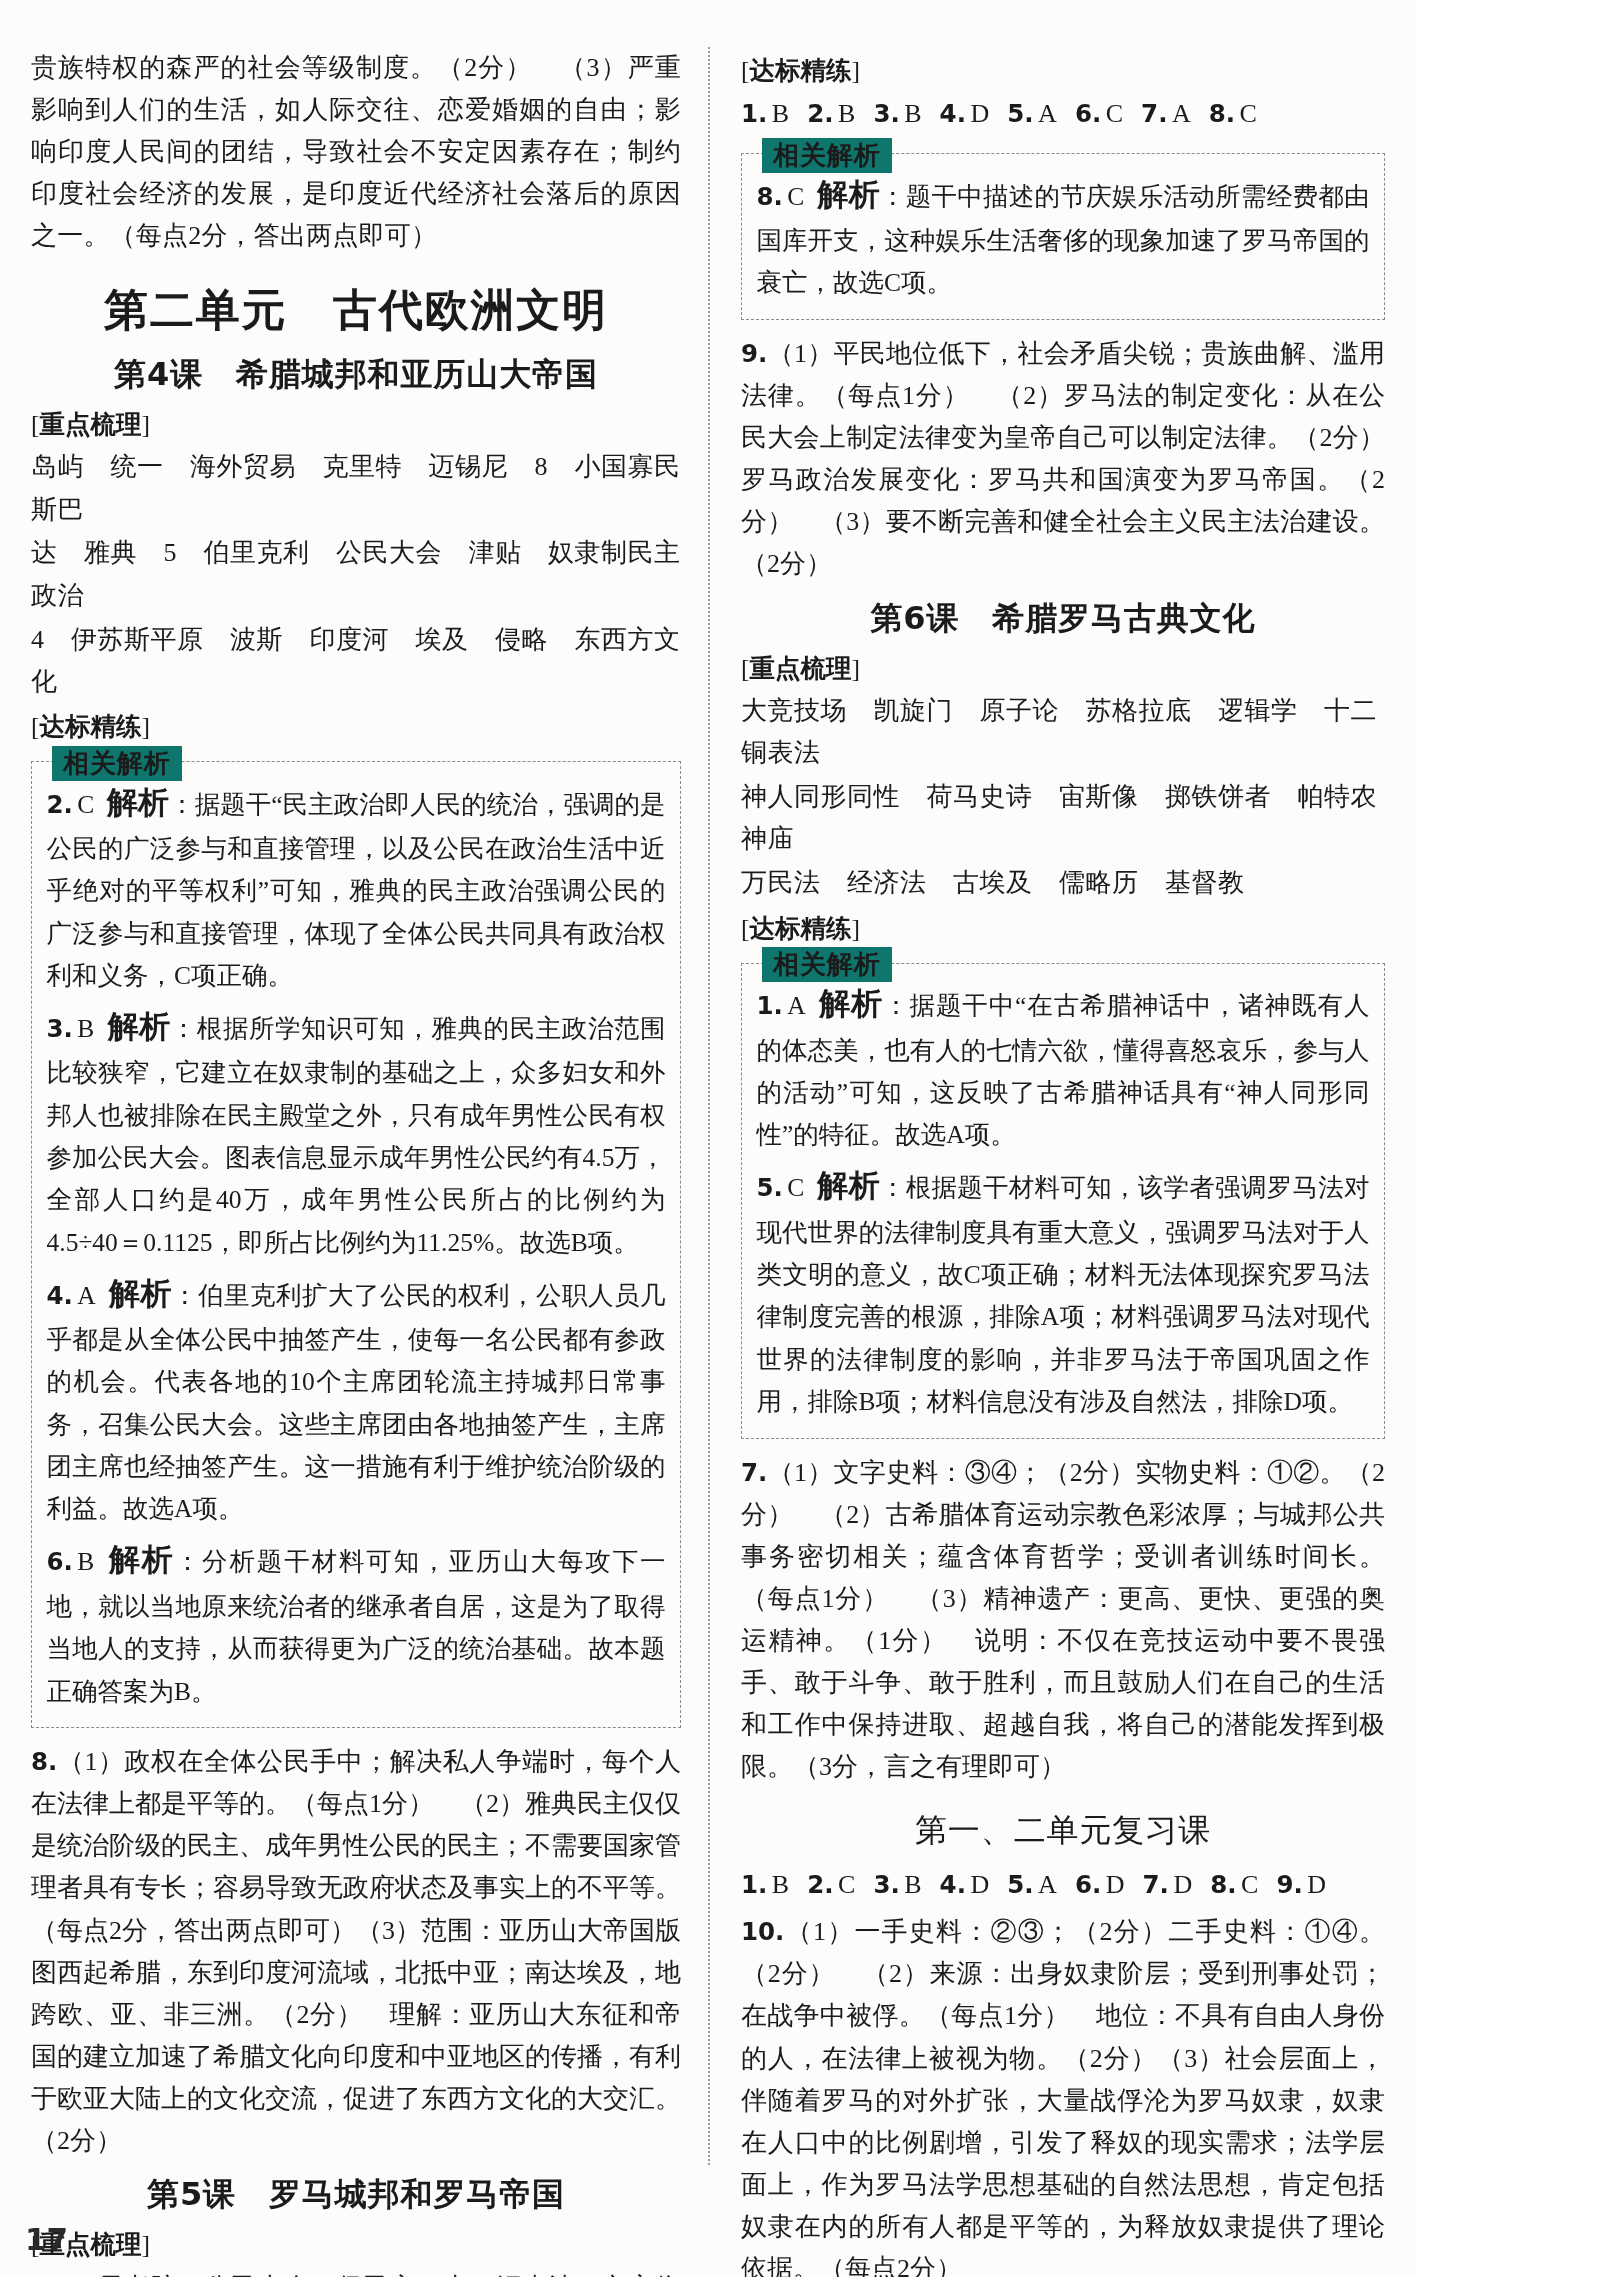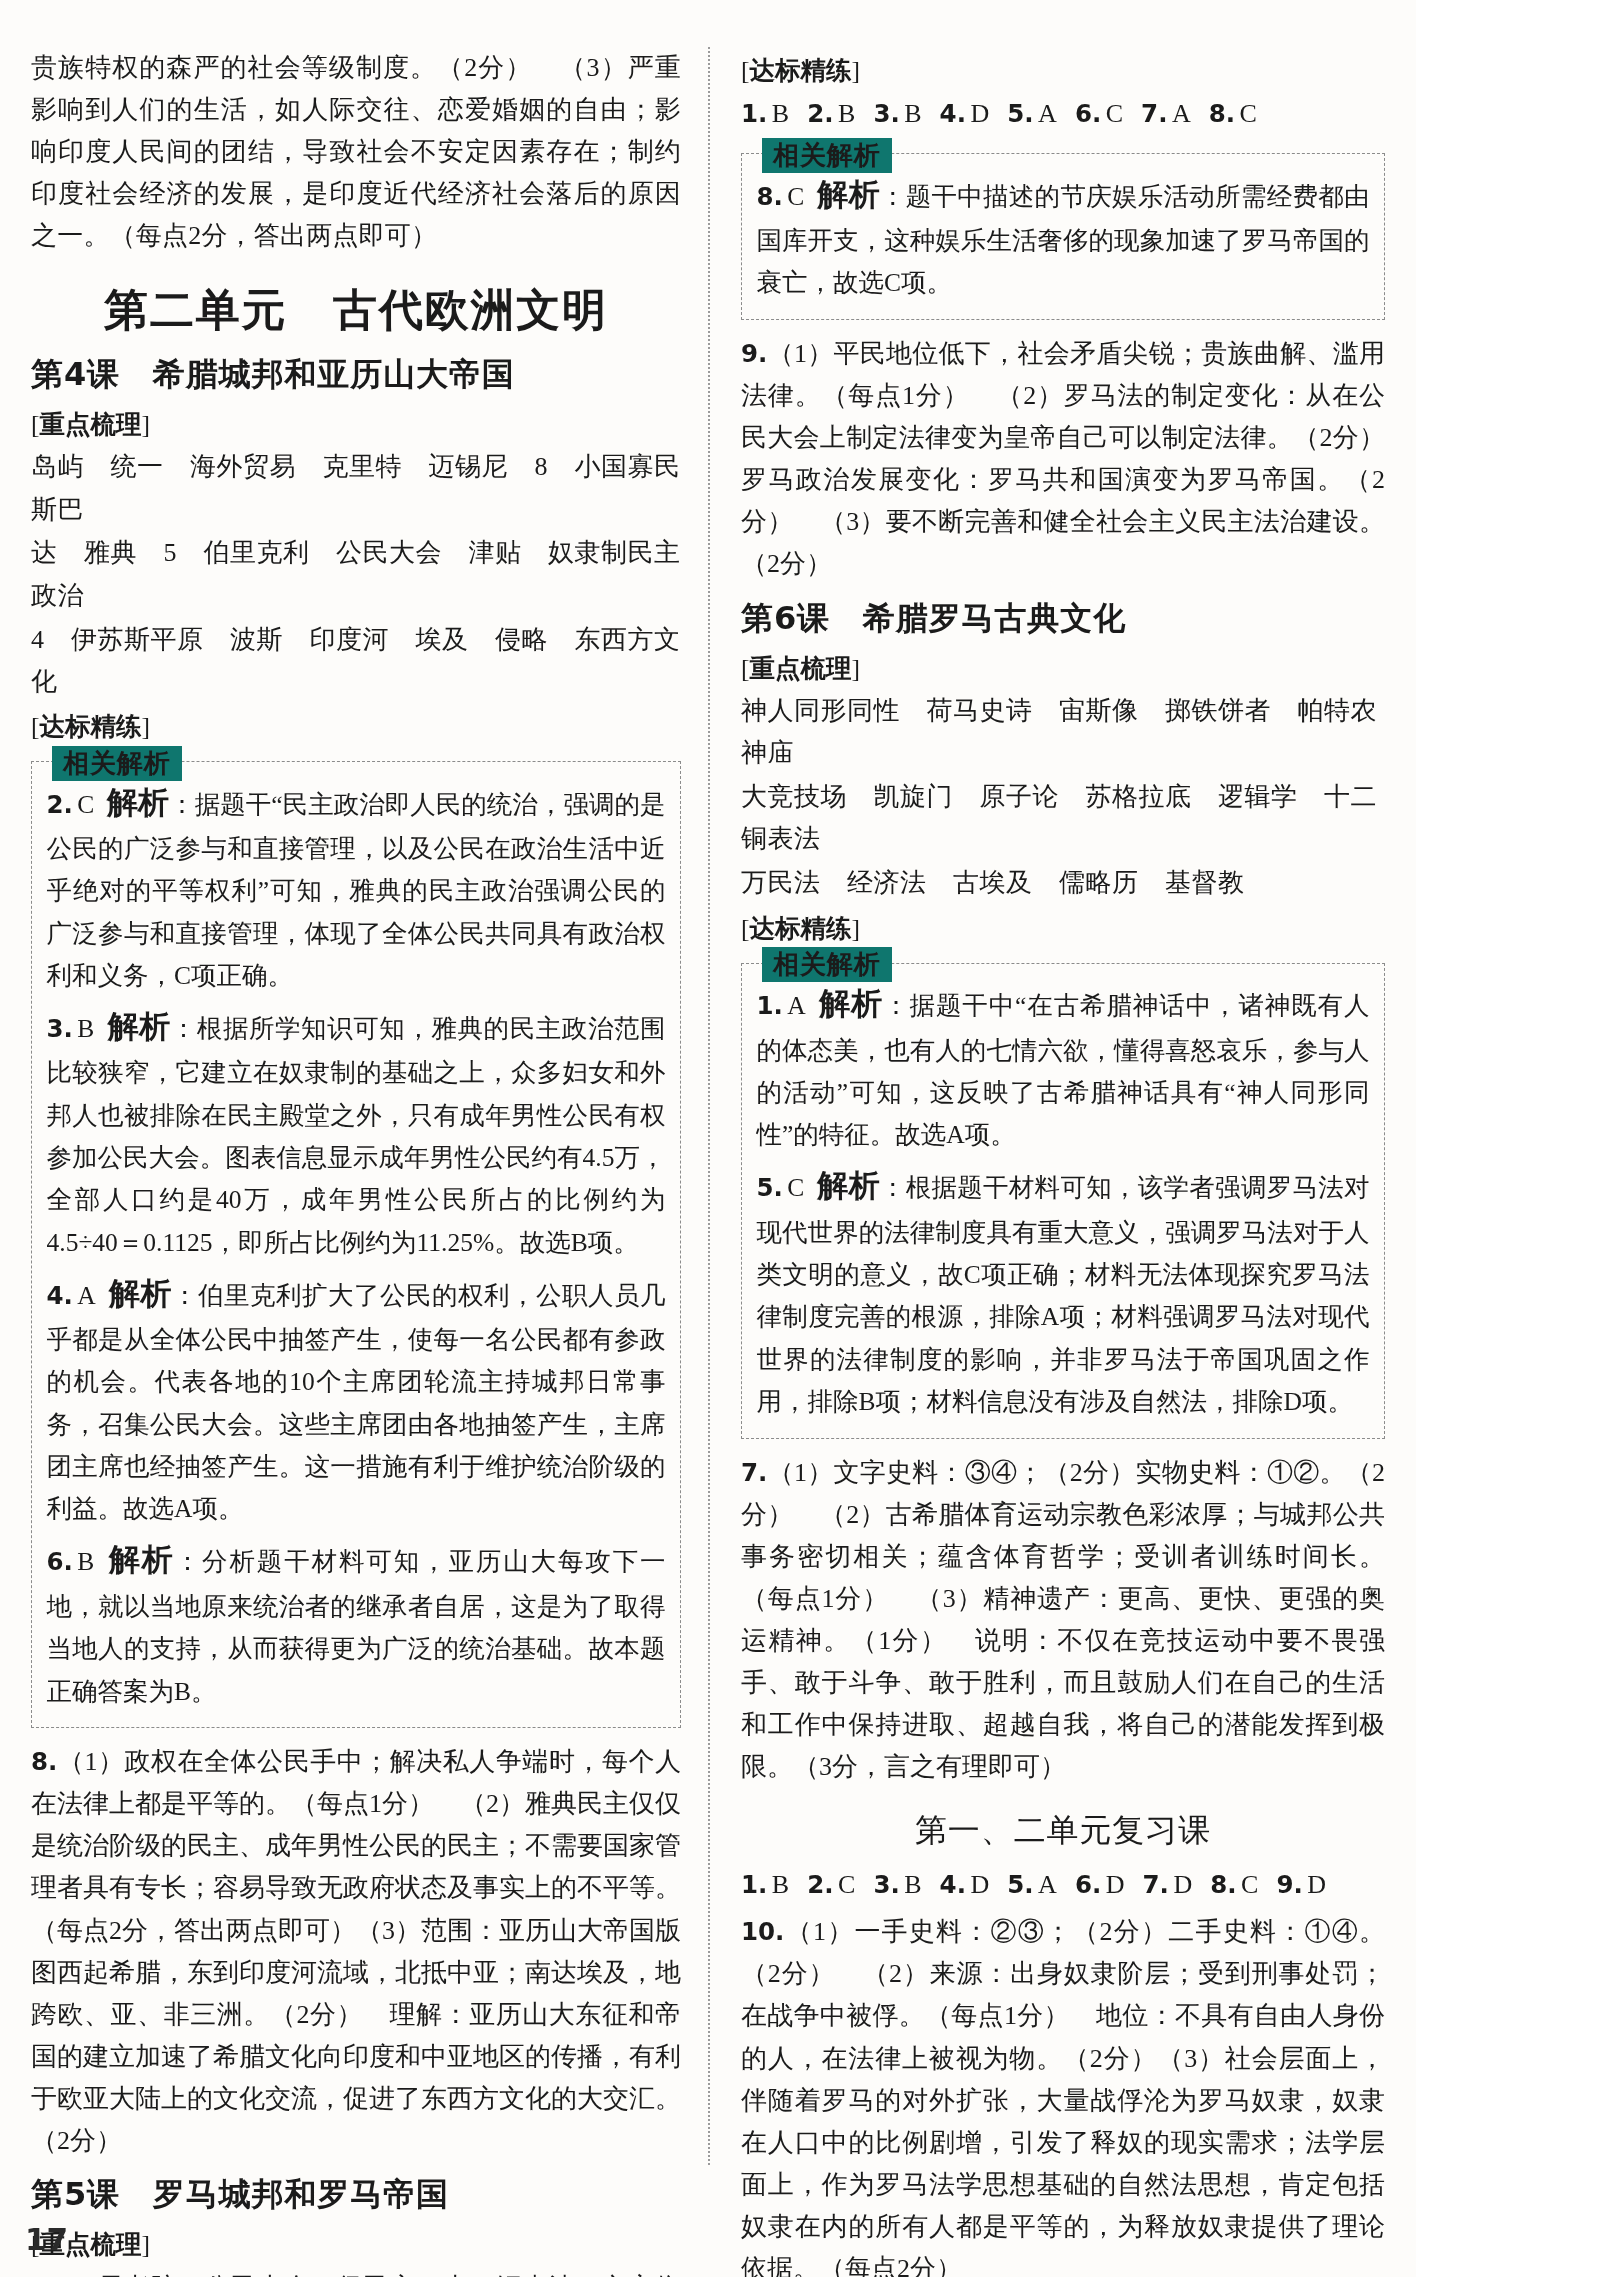--- a/index.html
+++ b/index.html
@@ -49,20 +49,21 @@
     font-weight: bold;
     font-size: 44px;
     text-align: center;
     margin: 23.6px 0 12.7px 0;
     letter-spacing: 1.8px;
   }
   .lesson-title {
     font-family: "DejaVu Sans", "Liberation Sans", sans-serif;
     font-weight: bold;
     font-size: 32px;
+    text-align: center;
     margin: 11px 0 11px 0;
     letter-spacing: 0.9px;
   }
   .review-title {
     font-family: "DejaVu Sans", "Liberation Sans", sans-serif;
     font-weight: normal;
     font-size: 32px;
     text-align: center;
     margin: 20px 0 11px 0;
     letter-spacing: 0.9px;
@@ -247,22 +248,22 @@
 
       <p class="free-item">
         <span class="fnum">9.</span><span>（1）平民地位低下，社会矛盾尖锐；贵族曲解、滥用法律。（每点1分）　（2）罗马法的制定变化：从在公民大会上制定法律变为皇帝自己可以制定法律。（2分）　罗马政治发展变化：罗马共和国演变为罗马帝国。（2分）　（3）要不断完善和健全社会主义民主法治建设。（2分）</span>
       </p>
 
       <div class="lesson-title">第6课　希腊罗马古典文化</div>
 
       <div class="sec-label">
         <span class="brk">[</span><span>重点梳理</span><span class="brk">]</span>
       </div>
+      <div class="keywords">大竞技场　凯旋门　原子论　苏格拉底　逻辑学　十二铜表法</div>
       <div class="keywords">神人同形同性　荷马史诗　宙斯像　掷铁饼者　帕特农神庙</div>
-      <div class="keywords">大竞技场　凯旋门　原子论　苏格拉底　逻辑学　十二铜表法</div>
       <div class="keywords">万民法　经济法　古埃及　儒略历　基督教</div>
 
       <div class="sec-label">
         <span class="brk">[</span><span>达标精练</span><span class="brk">]</span>
       </div>
 
 
       <div class="analysis-box">
         <div class="box-title">相关解析</div>
         <p class="analysis-item">

